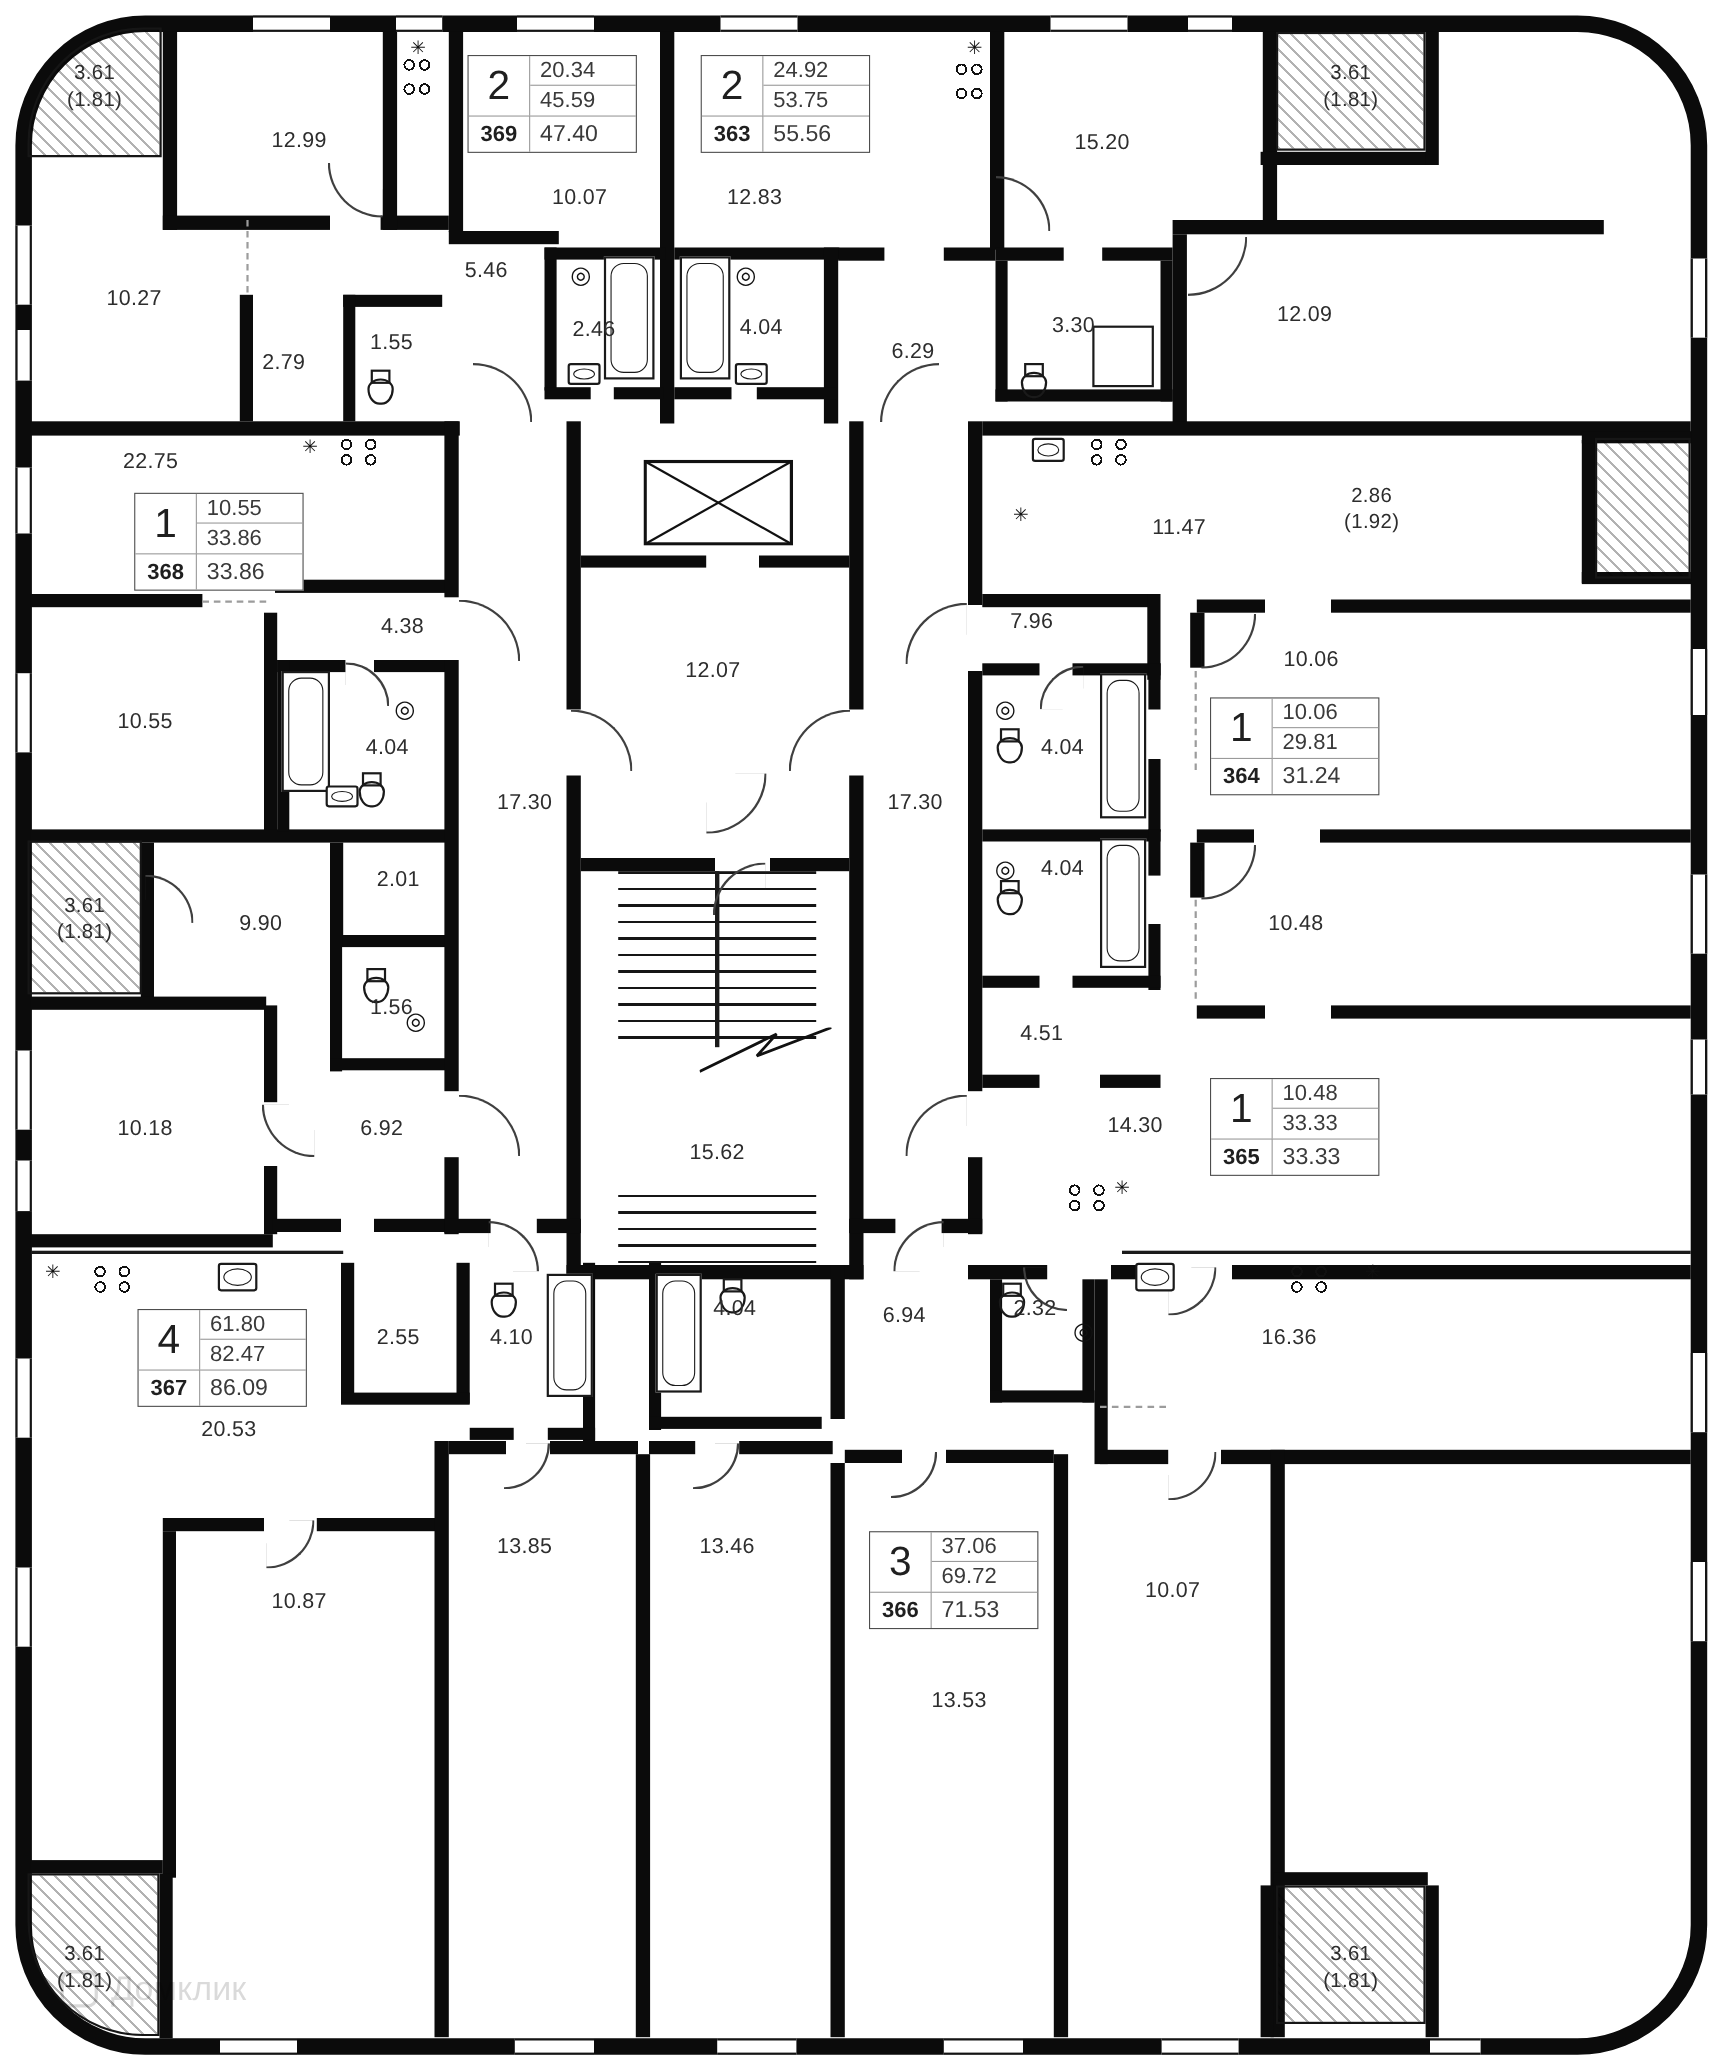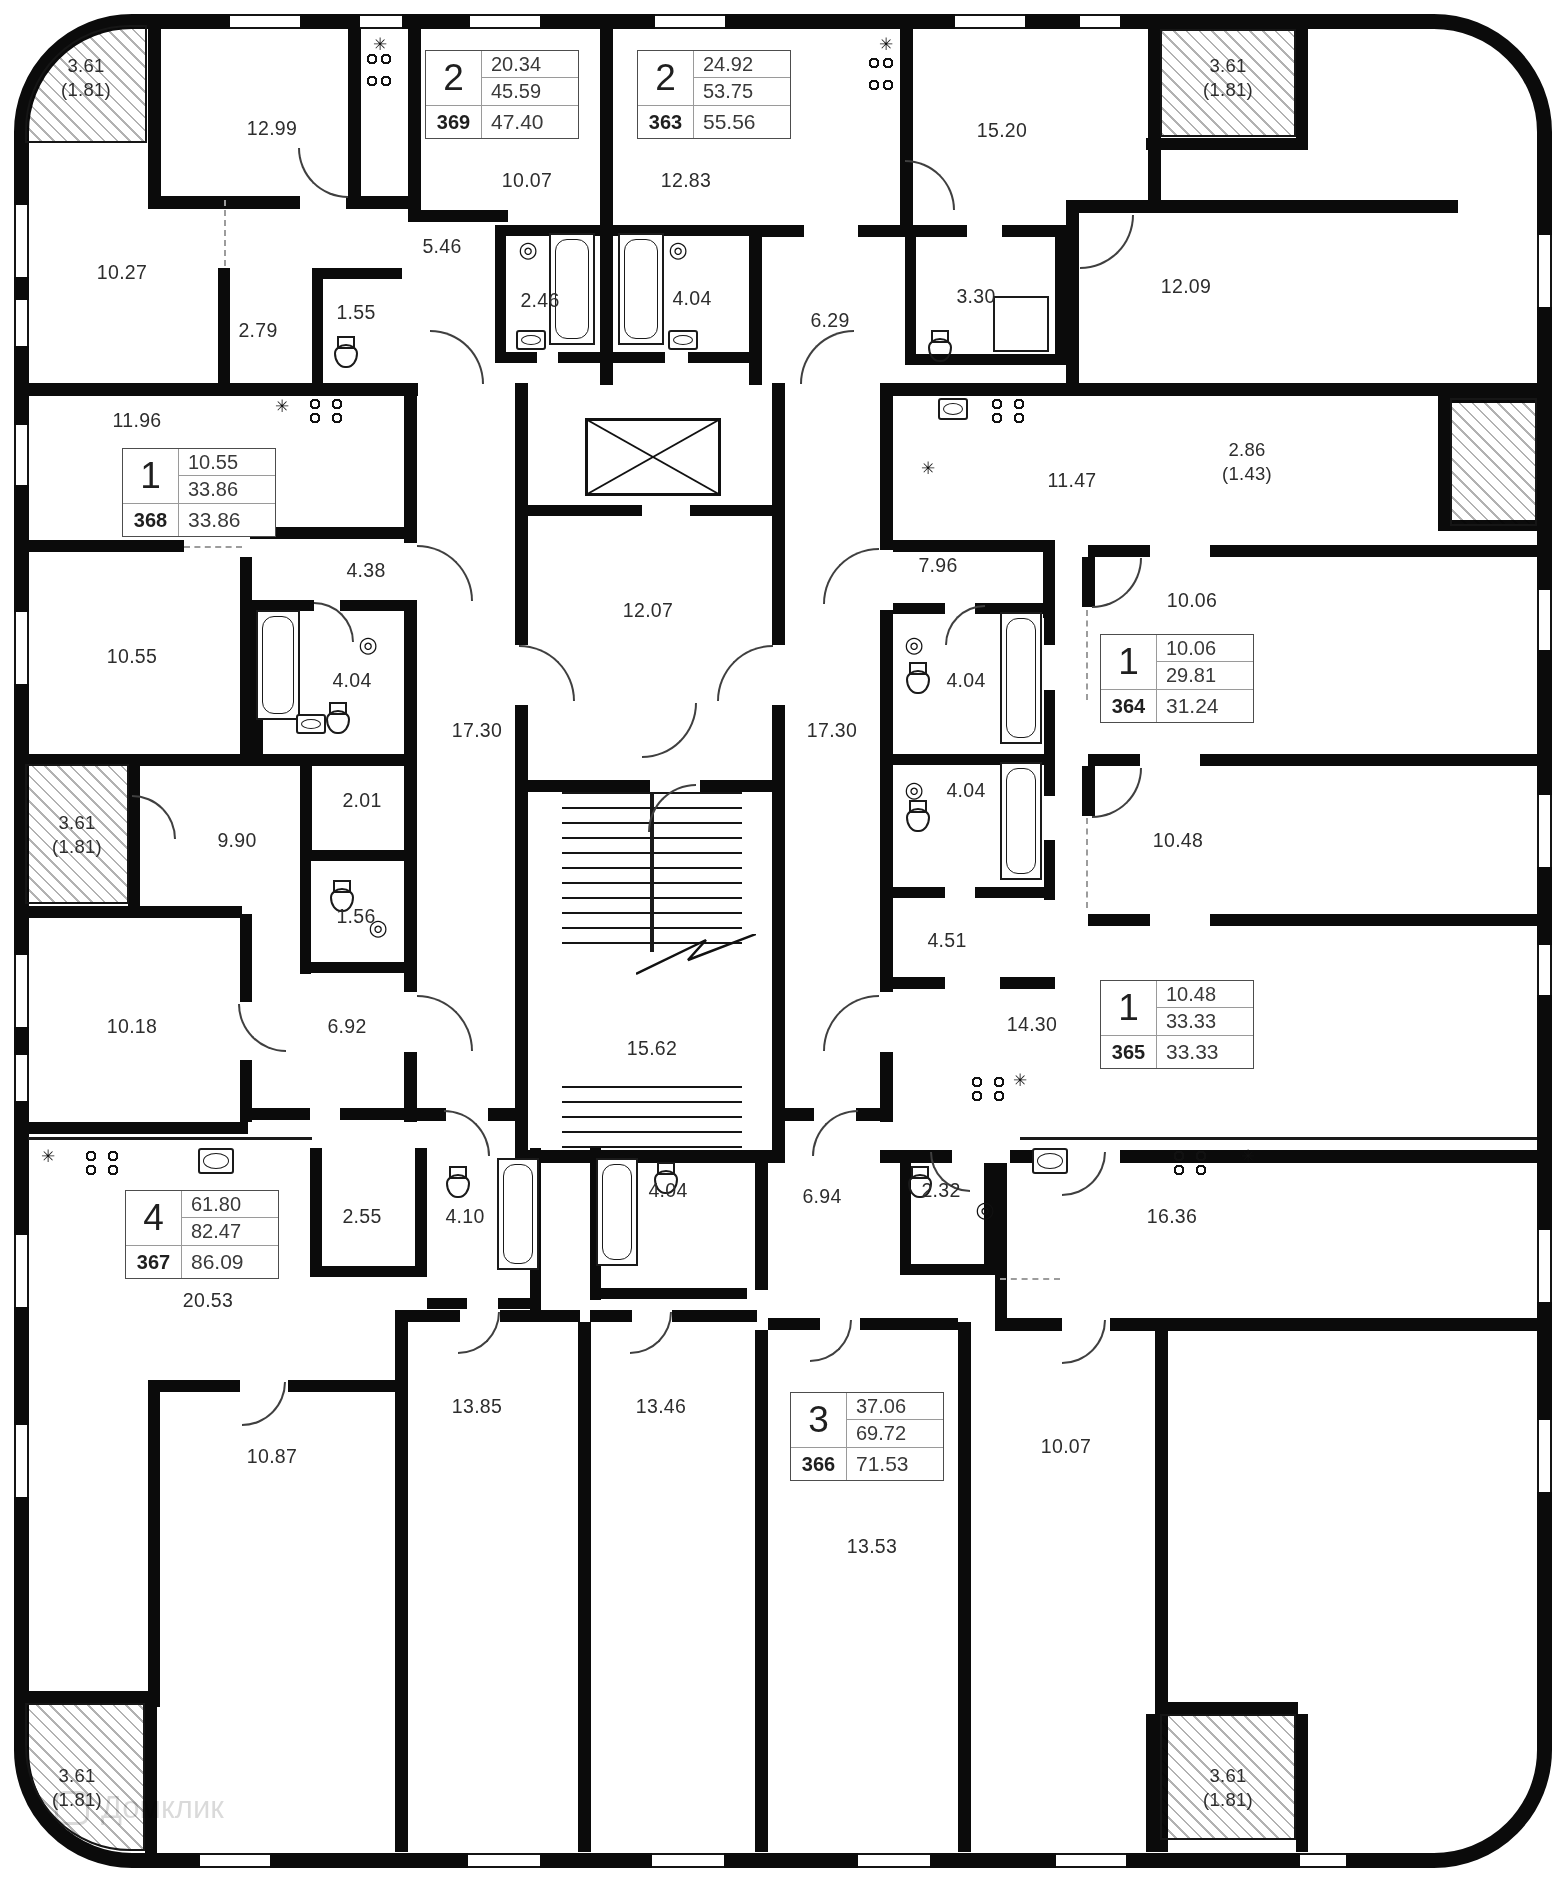--- a/index.html
+++ b/index.html
@@ -360,21 +360,21 @@
   <span class="lbl" style="left:356px;top:312px">1.55</span>
   <span class="lbl" style="left:442px;top:246px">5.46</span>
   <span class="lbl" style="left:527px;top:180px">10.07</span>
   <span class="lbl" style="left:540px;top:300px">2.46</span>
   <span class="lbl" style="left:692px;top:298px">4.04</span>
   <span class="lbl" style="left:686px;top:180px">12.83</span>
   <span class="lbl" style="left:830px;top:320px">6.29</span>
   <span class="lbl" style="left:976px;top:296px">3.30</span>
   <span class="lbl" style="left:1002px;top:130px">15.20</span>
   <span class="lbl" style="left:1186px;top:286px">12.09</span>
-  <span class="lbl" style="left:137px;top:420px">11.96</span>
+  <span class="lbl" style="left:137px;top:420px">22.75</span>
   <span class="lbl" style="left:1072px;top:480px">11.47</span>
   <span class="lbl" style="left:132px;top:656px">10.55</span>
   <span class="lbl" style="left:366px;top:570px">4.38</span>
   <span class="lbl" style="left:352px;top:680px">4.04</span>
   <span class="lbl" style="left:648px;top:610px">12.07</span>
   <span class="lbl" style="left:938px;top:565px">7.96</span>
   <span class="lbl" style="left:1192px;top:600px">10.06</span>
   <span class="lbl" style="left:966px;top:680px">4.04</span>
   <span class="lbl" style="left:477px;top:730px">17.30</span>
   <span class="lbl" style="left:832px;top:730px">17.30</span>
@@ -404,21 +404,21 @@
   <div class="lbl blab" style="left:86px;top:78px">
     <span>3.61</span><br>
     <span>(1.81)</span>
   </div>
   <div class="lbl blab" style="left:1228px;top:78px">
     <span>3.61</span><br>
     <span>(1.81)</span>
   </div>
   <div class="lbl blab" style="left:1247px;top:462px">
     <span>2.86</span><br>
-    <span>(1.43)</span>
+    <span>(1.92)</span>
   </div>
   <div class="lbl blab" style="left:77px;top:835px">
     <span>3.61</span><br>
     <span>(1.81)</span>
   </div>
   <div class="lbl blab" style="left:77px;top:1788px">
     <span>3.61</span><br>
     <span>(1.81)</span>
   </div>
   <div class="lbl blab" style="left:1228px;top:1788px">

